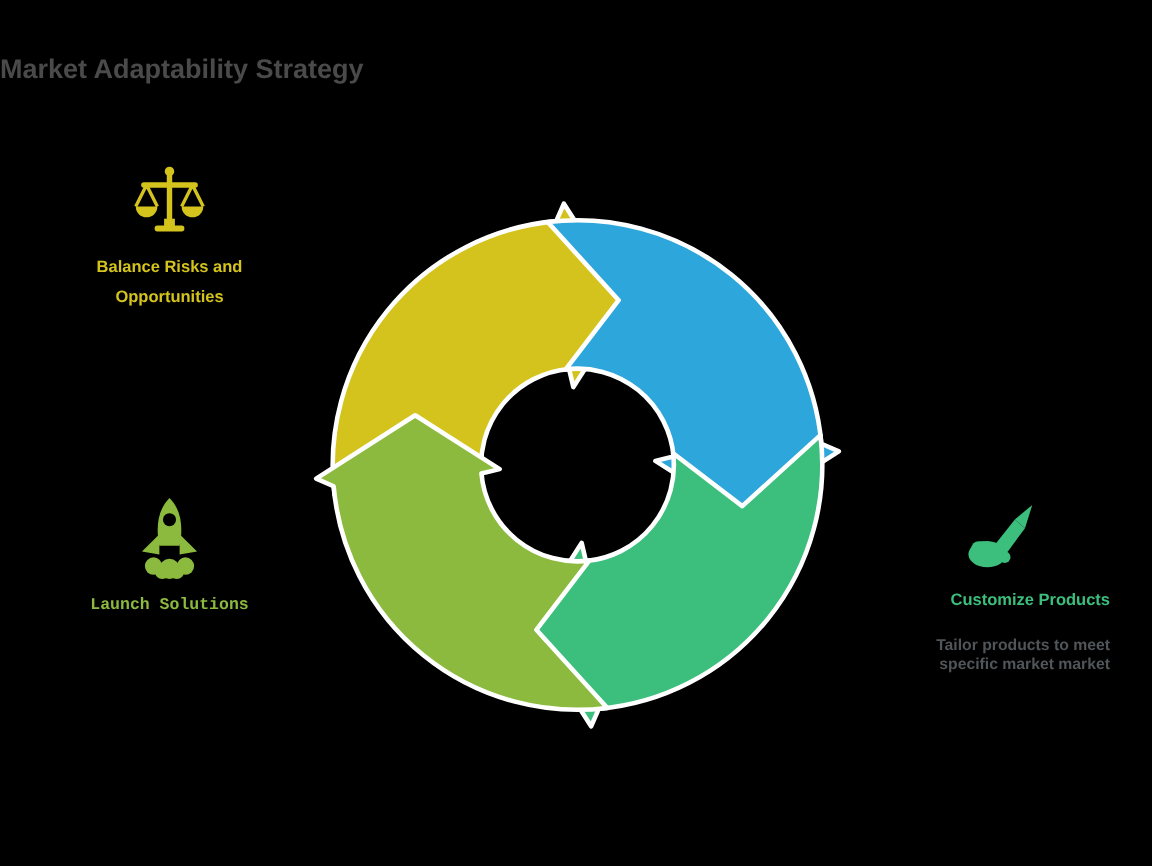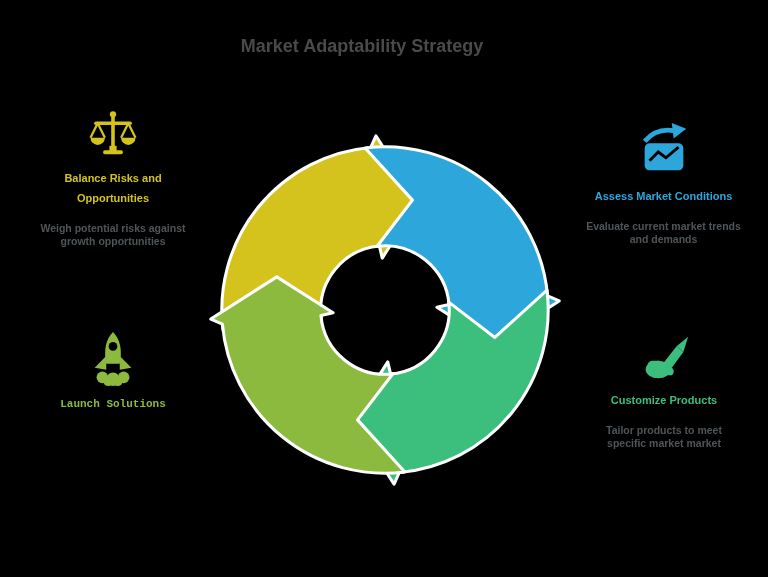--- a/index.html
+++ b/index.html
@@ -1,29 +1,29 @@
 <!DOCTYPE html>
 <html><head>
 <meta charset="utf-8">
 <style>
   html,body{margin:0;padding:0;background:#000;}
   #stage{
     position:relative;width:768px;height:577px;background:#000;overflow:hidden;
     font-family:"Liberation Sans",sans-serif;
   }
   .title{
-    position:absolute;top:36px;left:0;width:724px;text-align:center;
+    position:absolute;top:36px;left:0;width:724px;text-align:left;
     color:#4a4a4a;font-weight:bold;font-size:18px;line-height:21px;
   }
   .step{position:absolute;text-align:center;}
   .step .icon-wrap{display:flex;justify-content:center;margin-bottom:6px;}
   .step h3{margin:0;font-size:11px;line-height:20px;font-weight:bold;}
   .step p{margin:14px 0 0 0;font-size:10.5px;line-height:13px;color:#4f5558;font-weight:bold;}
   .step-assess{left:586px;top:122px;width:155px;}
-  .step-customize{left:588px;top:326px;width:152px;}
+  .step-customize{left:588px;top:326px;width:152px;text-align:right;}
   .step-balance{left:40px;top:108px;width:146px;}
   .step-launch{left:42px;top:330px;width:142px;}
   .hd-blue{color:#2da6db;}
   .hd-green{color:#3cbe7d;}
   .hd-yellow{color:#d4c31d;}
   .hd-lime{color:#8cba3e;font-family:Liberation Mono, monospace;}
   .step-launch p{padding:0 8px;}
   .cycle{position:absolute;left:181px;top:106px;width:408px;height:408px;}
 </style>
 </head>
@@ -37,32 +37,20 @@
 
   <svg class="cycle" viewBox="0 0 400 400">
     <g stroke="#ffffff" stroke-width="3" stroke-linejoin="round">
       <path d="M 41.2,219.5 A 160,160 0 0 1 186.1,40.6 L 191.1,29.2 L 232.5,93.9 L 197.3,149.1 L 194.5,137.2 A 63,63 0 0 0 137.5,207.7 L 92.3,173.1 Z" fill="#d4c31d"></path>
       <path transform="rotate(90 200 200)" d="M 41.2,219.5 A 160,160 0 0 1 186.1,40.6 L 191.1,29.2 L 232.5,93.9 L 197.3,149.1 L 194.5,137.2 A 63,63 0 0 0 137.5,207.7 L 92.3,173.1 Z" fill="#2da6db"></path>
       <path transform="rotate(180 200 200)" d="M 41.2,219.5 A 160,160 0 0 1 186.1,40.6 L 191.1,29.2 L 232.5,93.9 L 197.3,149.1 L 194.5,137.2 A 63,63 0 0 0 137.5,207.7 L 92.3,173.1 Z" fill="#3cbe7d"></path>
       <path transform="rotate(270 200 200)" d="M 41.2,219.5 A 160,160 0 0 1 186.1,40.6 L 191.1,29.2 L 232.5,93.9 L 197.3,149.1 L 194.5,137.2 A 63,63 0 0 0 137.5,207.7 L 92.3,173.1 Z" fill="#8cba3e"></path>
     </g>
   </svg>
 
-  <div class="step step-assess">
-    <div class="icon-wrap">
-      <svg width="58" height="58" viewBox="0 0 60 60">
-        <path d="M10,20 Q22,6 40,9" stroke="#2da6db" stroke-width="5" fill="none"></path>
-        <polygon points="38,1 53,7 40,17" fill="#2da6db"></polygon>
-        <rect x="10" y="22" width="40" height="28" rx="5" fill="#2da6db"></rect>
-        <path d="M15,40 L24,31 L32,37 L45,26" stroke="#000" stroke-width="3" fill="none"></path>
-      </svg>
-    </div>
-    <h3 class="hd-blue">Assess Market Conditions</h3>
-    <p>Evaluate current market trends and demands</p>
-  </div>
 
   <div class="step step-customize">
     <div class="icon-wrap">
       <svg width="58" height="58" viewBox="0 0 60 60">
         <polygon points="28,40 43,21 50,27 36,46" fill="#3cbe7d"></polygon>
         <polygon points="43,21 50,27 55,11" fill="#3cbe7d"></polygon>
         <ellipse cx="24" cy="45" rx="13" ry="9" fill="#3cbe7d"></ellipse>
         <rect x="13" y="36" width="16" height="10" rx="5" fill="#3cbe7d"></rect>
         <circle cx="36" cy="47" r="4" fill="#3cbe7d"></circle>
       </svg>
@@ -79,21 +67,20 @@
         <rect x="9" y="15" width="42" height="4" rx="2" fill="#d4c31d"></rect>
         <path d="M13,17 L5,33 M13,17 L21,33" stroke="#d4c31d" stroke-width="2.5" fill="none"></path>
         <path d="M5,33 a8,8 0 0 0 16,0 Z" fill="#d4c31d"></path>
         <path d="M47,17 L39,33 M47,17 L55,33" stroke="#d4c31d" stroke-width="2.5" fill="none"></path>
         <path d="M39,33 a8,8 0 0 0 16,0 Z" fill="#d4c31d"></path>
         <rect x="26" y="42" width="8" height="6" fill="#d4c31d"></rect>
         <rect x="19" y="47" width="22" height="4.5" rx="2" fill="#d4c31d"></rect>
       </svg>
     </div>
     <h3 class="hd-yellow">Balance Risks and Opportunities</h3>
-    <p>Weigh potential risks against growth opportunities</p>
   </div>
 
   <div class="step step-launch">
     <div class="icon-wrap">
       <svg width="58" height="58" viewBox="0 0 60 60">
         <circle cx="19" cy="49" r="6" fill="#8cba3e"></circle>
         <circle cx="30" cy="51" r="7" fill="#8cba3e"></circle>
         <circle cx="41" cy="49" r="6" fill="#8cba3e"></circle>
         <circle cx="25" cy="53" r="5" fill="#8cba3e"></circle>
         <circle cx="35" cy="53" r="5" fill="#8cba3e"></circle>

